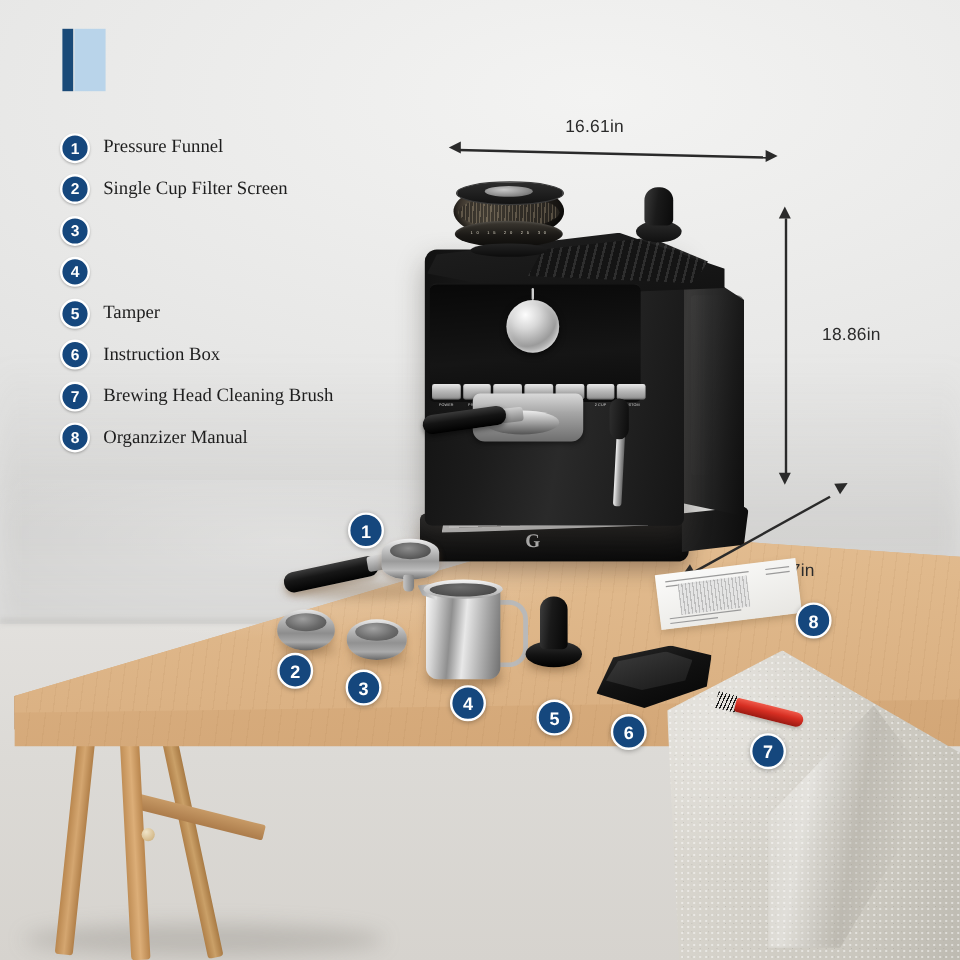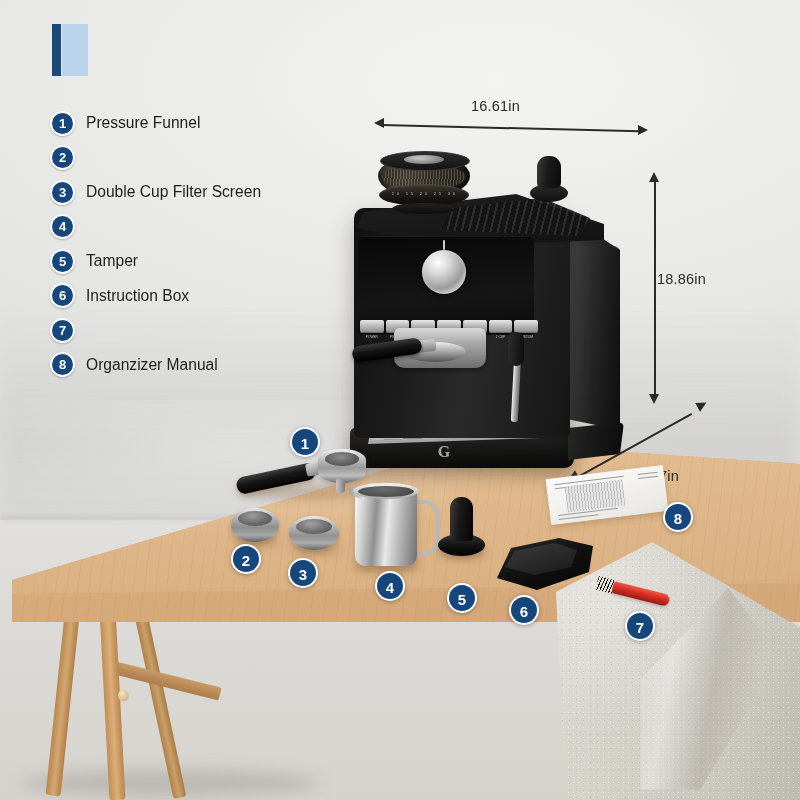--- a/index.html
+++ b/index.html
@@ -442,21 +442,21 @@
   .legend{position:absolute;left:50px;top:106px;width:300px;}
   .legend-row{display:flex;align-items:center;height:34.5px;}
   .legend-badge{
     width:25px;height:25px;border-radius:50%;flex:0 0 25px;
     background:#15477d;color:#fff;font-weight:bold;font-size:13px;
     line-height:21px;text-align:center;border:2px solid #fff;box-sizing:border-box;
     box-shadow:0 1px 2px rgba(0,0,0,.25);
   }
   .legend-label{
     margin-left:11px;font-size:15.6px;color:#1e1e1e;
-    font-family:Liberation Sans, sans-serif;white-space:nowrap;
+    font-family:Liberation Serif, serif;white-space:nowrap;
   }
 </style>
 </head>
 <body>
 
 <div id="stage">
 
   <div class="wall"></div>
   <div class="wall-shadow"></div>
   <div class="floor"></div>
@@ -540,21 +540,21 @@
     <div class="arrow-line" style="left:382px;top:124px;width:258px;height:1.6px;transform:rotate(1.4deg);transform-origin:0 0;"></div>
     <div class="arrow-head" style="left:374px;top:118px;border-top:5px solid transparent;border-bottom:5px solid transparent;border-right:10px solid #2a2a2a;"></div>
     <div class="arrow-head" style="left:638px;top:125px;border-top:5px solid transparent;border-bottom:5px solid transparent;border-left:10px solid #2a2a2a;"></div>
     <div class="dim-label" style="left:471px;top:98px;">16.61in</div>
   </div>
 
   <div>
     <div class="arrow-line" style="left:654px;top:182px;width:1.6px;height:214px;"></div>
     <div class="arrow-head" style="left:649px;top:172px;border-left:5px solid transparent;border-right:5px solid transparent;border-bottom:10px solid #2a2a2a;"></div>
     <div class="arrow-head" style="left:649px;top:394px;border-left:5px solid transparent;border-right:5px solid transparent;border-top:10px solid #2a2a2a;"></div>
-    <div class="dim-label" style="left:657px;top:271px;">18.86in</div>
+    <div class="dim-label" style="left:685px;top:271px;">18.86in</div>
   </div>
 
   <div>
     <div class="arrow-line" style="left:574px;top:478px;width:134px;height:1.6px;transform:rotate(-29deg);transform-origin:0 0;"></div>
     <div class="arrow-head" style="left:568px;top:472px;border-top:5px solid transparent;border-bottom:5px solid transparent;border-right:10px solid #2a2a2a;transform:rotate(-29deg);"></div>
     <div class="arrow-head" style="left:697px;top:400px;border-top:5px solid transparent;border-bottom:5px solid transparent;border-left:10px solid #2a2a2a;transform:rotate(-29deg);"></div>
     <div class="dim-label" style="left:630px;top:468px;">15.67in</div>
   </div>
 
   <div class="acc-shadow" style="left:236px;top:484px;width:130px;height:16px;"></div>
@@ -617,38 +617,39 @@
     <div class="title-bar-light"></div>
   </div>
 
   <div class="legend">
     <div class="legend-row">
       <div class="legend-badge">1</div>
       <div class="legend-label">Pressure Funnel</div>
     </div>
     <div class="legend-row">
       <div class="legend-badge">2</div>
+      <div class="legend-label">Single Cup Filter Screen</div>
     </div>
     <div class="legend-row">
       <div class="legend-badge">3</div>
-      <div class="legend-label">Double Cup Filter Screen</div>
     </div>
     <div class="legend-row">
       <div class="legend-badge">4</div>
     </div>
     <div class="legend-row">
       <div class="legend-badge">5</div>
       <div class="legend-label">Tamper</div>
     </div>
     <div class="legend-row">
       <div class="legend-badge">6</div>
       <div class="legend-label">Instruction Box</div>
     </div>
     <div class="legend-row">
       <div class="legend-badge">7</div>
+      <div class="legend-label">Brewing Head Cleaning Brush</div>
     </div>
     <div class="legend-row">
       <div class="legend-badge">8</div>
       <div class="legend-label">Organzizer Manual</div>
     </div>
   </div>
 
 </div>
 
 </body></html>

